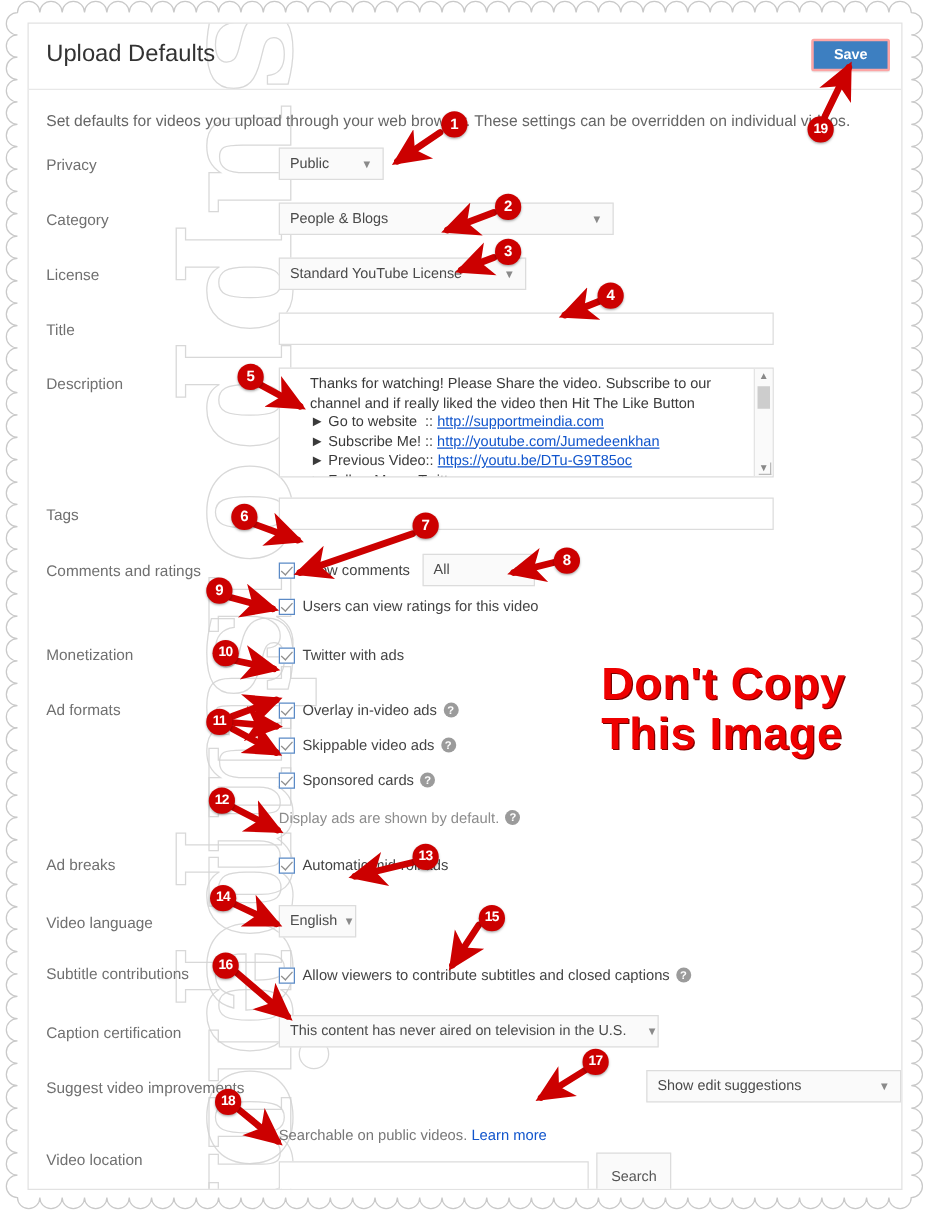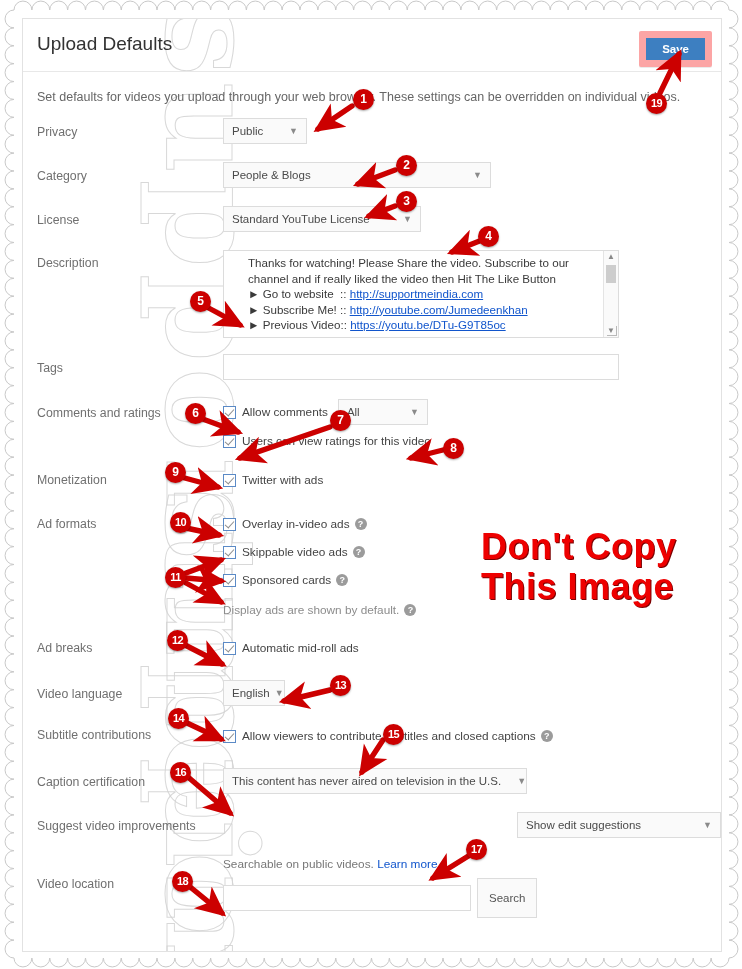--- a/index.html
+++ b/index.html
@@ -55,21 +55,21 @@
     height:52px;
     border-bottom:1px solid #e8e8e8;
   }
   #page-title{
     position:absolute;left:14px;top:14px;
     font-size:19px;color:#333;font-weight:400;
   }
   #save-button{
     position:absolute;right:9px;top:12px;
     background:#3d7fc1;color:#fff;
-    border:7px solid #fca5a5;
+    border:2px solid #fca5a5;
     border-radius:2px;
     font-size:11.5px;font-weight:bold;
     font-family:"Liberation Sans", sans-serif;
     padding:5px 16px;
     cursor:pointer;
     box-shadow:0 1px 0 rgba(0,0,0,.08);
   }
 
   #intro{
     position:relative;z-index:5;
@@ -258,20 +258,26 @@
     <div class="row" style="margin-top:14px;">
       <div class="lbl" style="top:7px;">License</div>
       <div class="ctl">
         <div class="sel w-license">
           <span class="txt">Standard YouTube License</span>
           <span class="cara">▼</span>
         </div>
       </div>
     </div>
 
+    <div class="row" style="margin-top:14px;">
+      <div class="lbl" style="top:7px;">Title</div>
+      <div class="ctl">
+        <input class="inp w-title" type="text" value="" style="">
+      </div>
+    </div>
 
     <div class="row" style="margin-top:14px;">
       <div class="lbl" style="top:6px;">Description</div>
       <div class="ctl">
         <div id="desc-box">
           <div id="desc-text"><span>Thanks for watching! Please Share the video. Subscribe to our</span><br><span>channel and if really liked the video then Hit The Like Button</span><br><span>► Go to website  :: </span><span class="lnk">http://supportmeindia.com</span><br><span>► Subscribe Me! :: </span><span class="lnk">http://youtube.com/Jumedeenkhan</span><br><span>► Previous Video:: </span><span class="lnk">https://youtu.be/DTu-G9T85oc</span><br><span>► Follow Me on Twitter ::</span></div>
           <div id="desc-scroll">
             <div class="ar up">▲</div>
             <div id="desc-thumb"></div>
             <div class="ar dn">▼</div>

